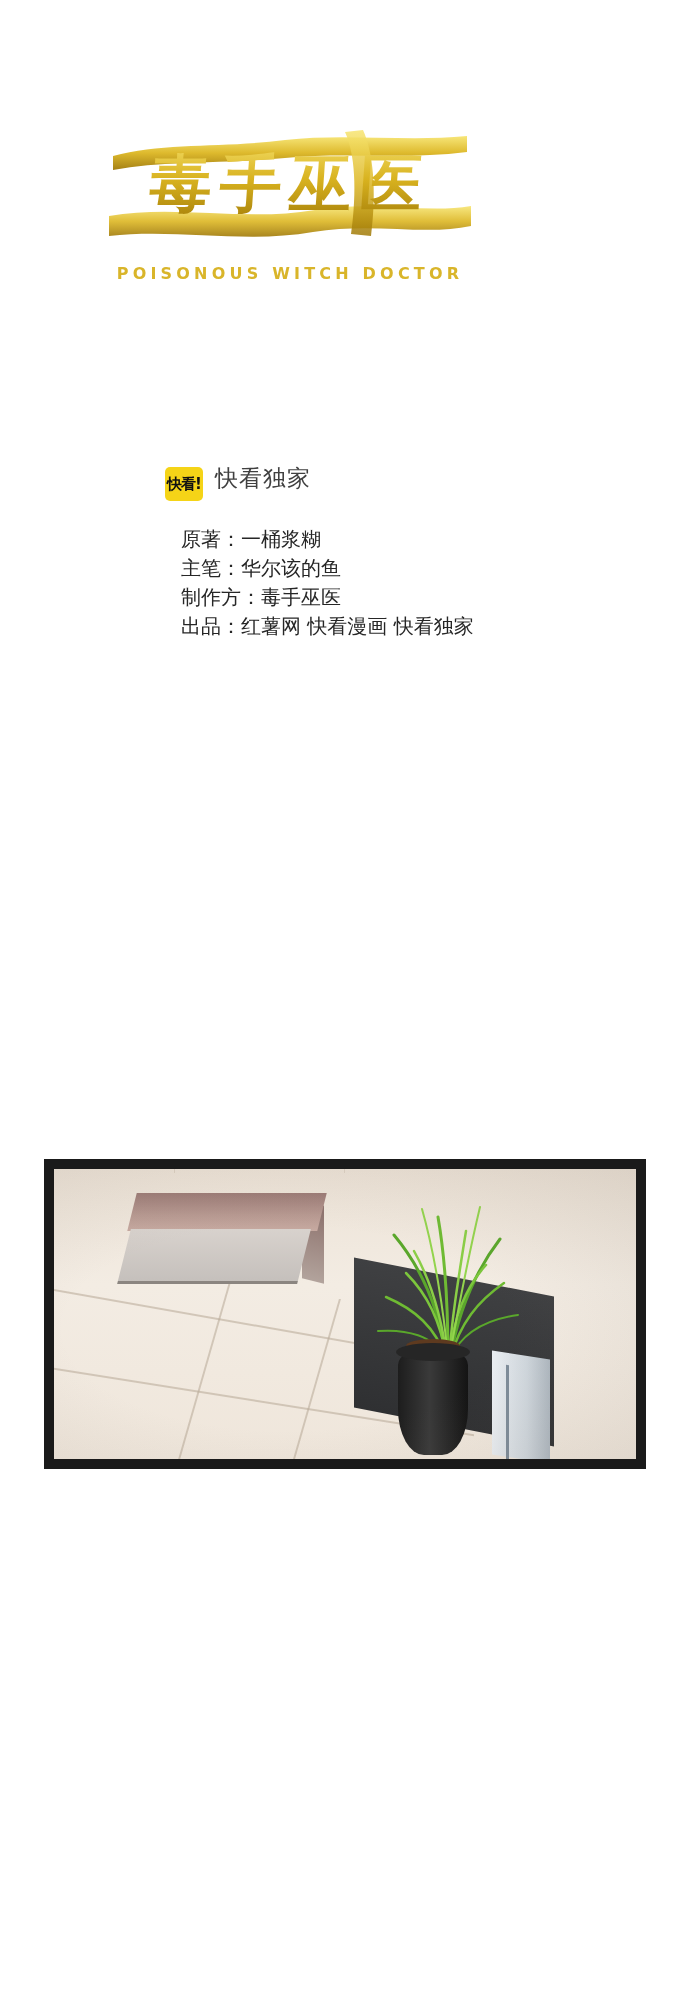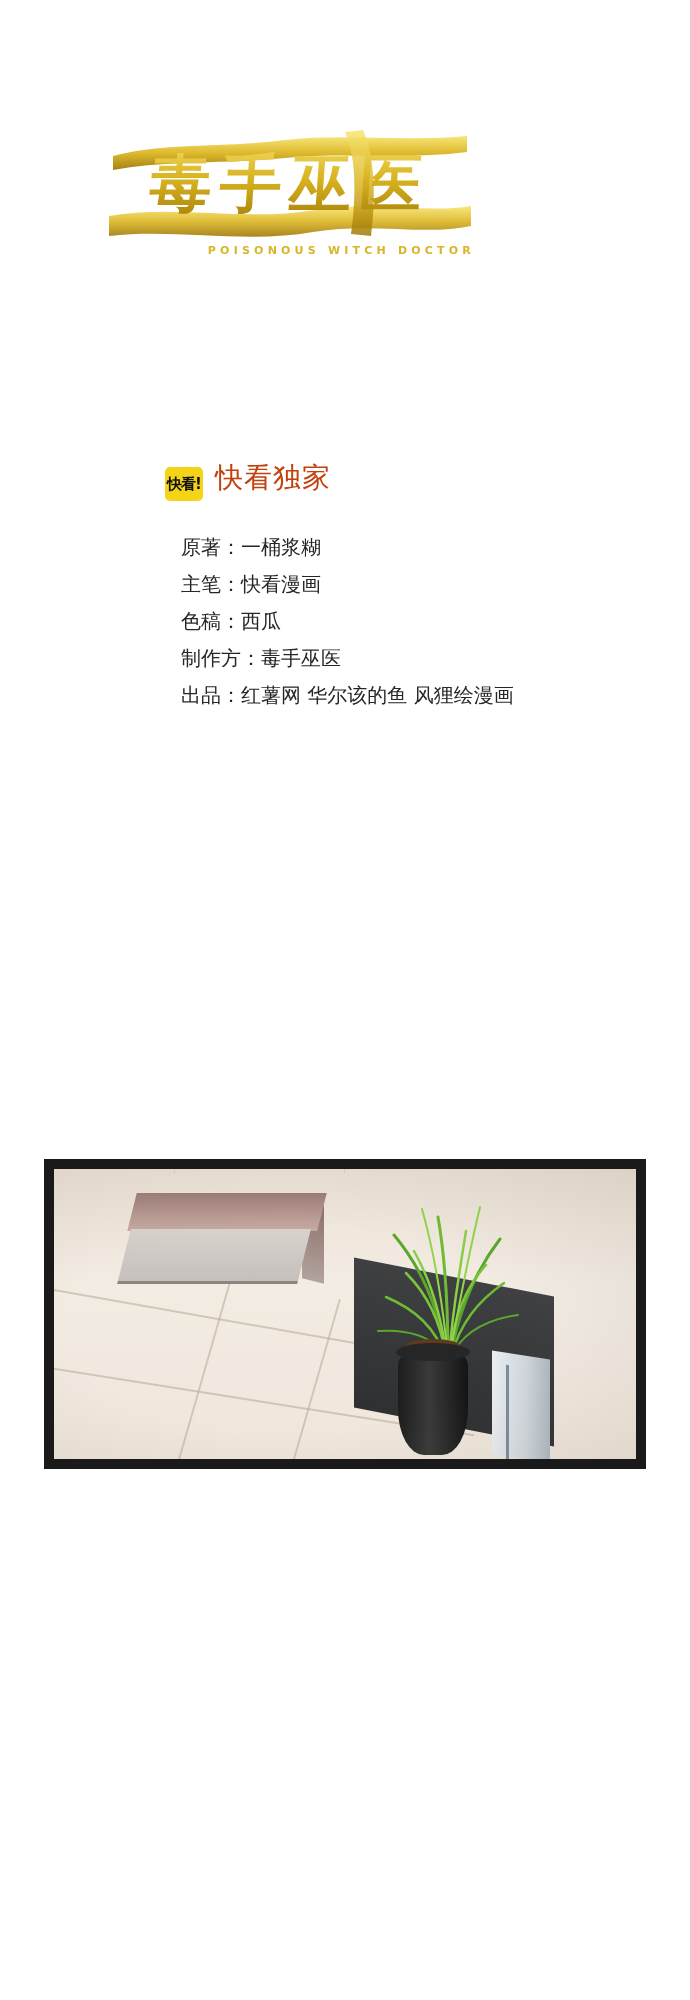--- a/index.html
+++ b/index.html
@@ -51,24 +51,24 @@
     background: linear-gradient(180deg, #f5e06a 0%, #d8b21f 45%, #9d7606 100%);
     -webkit-background-clip: text;
     background-clip: text;
     -webkit-text-fill-color: transparent;
     text-align: center;
     transform: skewX(-4deg);
   }
   .logo-sub {
     position: absolute;
     left: 0;
-    top: 114px;
+    top: 134px;
     width: 370px;
-    text-align: right;
-    font-size: 11px;
+    text-align: center;
+    font-size: 16px;
     letter-spacing: 4.2px;
     font-weight: bold;
     color: #d9b52a;
     font-family: "DejaVu Sans", sans-serif;
   }
 
   
   .badge-row {
     position: absolute;
     left: 165px;
@@ -86,39 +86,38 @@
     align-items: center;
     justify-content: center;
     font-size: 15px;
     font-weight: bold;
     color: #111111;
     font-family: "DejaVu Sans", sans-serif;
     letter-spacing: -1px;
     margin-top: 12px;
   }
   .badge-text {
-    font-size: 28px;
-    color: #c2410c;
+    font-size: 23px;
+    color: #404040;
     font-family: "DejaVu Sans", sans-serif;
     letter-spacing: 1px;
   }
 
   .credits {
     position: absolute;
     left: 181px;
     top: 525px;
     width: 460px;
   }
   .credit-line {
     font-size: 20px;
     line-height: 29px;
     color: #262626;
     font-family: "DejaVu Sans", sans-serif;
     white-space: nowrap;
-    margin-top: 8px;
   }
 
   
   .panel {
     position: absolute;
     left: 44px;
     top: 1159px;
     width: 602px;
     height: 310px;
     background: #1a1a1a;
@@ -284,24 +283,23 @@
     <div class="logo-sub">POISONOUS WITCH DOCTOR</div>
   </div>
 
   <div class="badge-row">
     <div class="badge">快看!</div>
     <div class="badge-text">快看独家</div>
   </div>
 
   <div class="credits">
     <div class="credit-line">原著：一桶浆糊</div>
-    <div class="credit-line">主笔：快看漫画</div>
-    <div class="credit-line">色稿：西瓜</div>
+    <div class="credit-line">主笔：华尔该的鱼</div>
     <div class="credit-line">制作方：毒手巫医</div>
-    <div class="credit-line">出品：红薯网 华尔该的鱼 风狸绘漫画</div>
+    <div class="credit-line">出品：红薯网 快看漫画 快看独家</div>
   </div>
 
   <div class="panel">
     <div class="panel-inner">
       <div class="floor"></div>
       <div class="tile-lines"></div>
 
       <div class="tile-seam" style="left:0;top:150px;width:340px;height:2px;transform:skewY(10deg);"></div>
       <div class="tile-seam" style="left:0;top:232px;width:420px;height:2px;transform:skewY(9deg);"></div>
       <div class="tile-seam" style="left:150px;top:110px;width:2px;height:180px;transform:skewX(-16deg);"></div>

